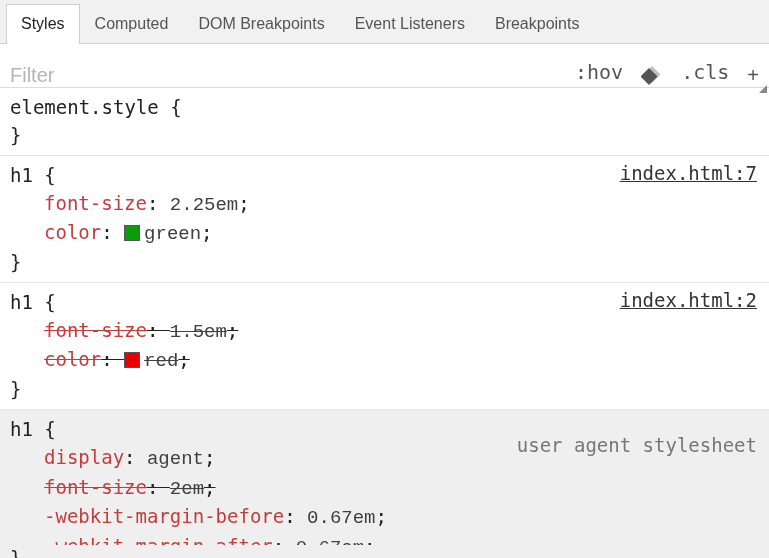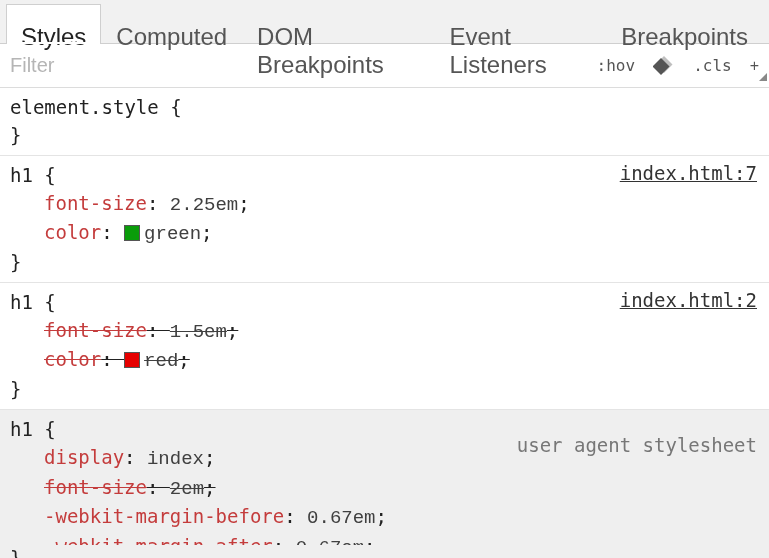--- a/index.html
+++ b/index.html
@@ -18,59 +18,59 @@
   .tabs {
     display: flex;
     align-items: stretch;
     border-bottom: 1px solid #cfcfcf;
     background: #f1f1f1;
     height: 44px;
     padding: 0 6px;
     gap: 0;
   }
   .tab {
-    padding: 18px 14px 8px;
+    padding: 10px 14px 8px;
     color: #555;
-    font-size: 24px;
+    font-size: 16px;
     cursor: default;
     border: 1px solid transparent;
     border-bottom: none;
     margin-top: 4px;
   }
   .tab.active {
     background: #fff;
     border-color: #cfcfcf;
     color: #222;
     position: relative;
   }
   .tab.active::after{
     content:"";
     position:absolute;left:0;right:0;bottom:-1px;height:2px;background:#fff;
   }
 
   
   .toolbar {
     display: flex;
-    align-items: center;
+    align-items: flex-end;
     border-bottom: 1px solid #dcdcdc;
     height: 44px;
     padding: 0 10px;
   }
   .filter-input {
     flex: 1;
     border: none;
     outline: none;
     font-size: 20px;
     color: #999;
     background: transparent;
   }
   .filter-input::placeholder { color: #b5b5b5; }
   .tb-item {
     color: #555;
-    font-size: 16px;
+    font-size: 20px;
     margin-left: 18px;
     display: flex;
     align-items: center;
     gap: 6px;
   }
   .tb-item.mono { font-family: Menlo, Consolas, monospace; }
   .diamond-icon {
     position: relative;
     width: 22px; height: 22px;
   }
@@ -164,19 +164,19 @@
     <div class="rule">
       <a class="src-link">index.html:2</a>
       <div><span class="selector">h1</span> {</div>
       <div class="decl"><span class="propname strike">font-size</span><span class="strike">: </span><span class="propval strike">1.5em</span><span class="semi strike">;</span></div>
       <div class="decl"><span class="propname strike">color</span><span class="strike">: </span><span class="propval strike"><span class="swatch" style="background:#e60000"></span>red</span><span class="semi strike">;</span></div>
       <div>}</div>
     </div>
     <div class="rule ua">
       <span class="src-label">user agent stylesheet</span>
       <div><span class="selector">h1</span> {</div>
-      <div class="decl"><span class="propname ">display</span><span class="">: </span><span class="propval ">index</span><span class="semi ">;</span></div>
+      <div class="decl"><span class="propname ">display</span><span class="">: </span><span class="propval ">agent</span><span class="semi ">;</span></div>
       <div class="decl"><span class="propname strike">font-size</span><span class="strike">: </span><span class="propval strike">2em</span><span class="semi strike">;</span></div>
       <div class="decl"><span class="propname ">-webkit-margin-before</span><span class="">: </span><span class="propval ">0.67em</span><span class="semi ">;</span></div>
       <div class="decl" style="max-height: 12px; overflow: hidden;"><span class="propname ">-webkit-margin-after</span><span class="">: </span><span class="propval ">0.67em</span><span class="semi ">;</span></div>
       <div>}</div>
     </div>
   </div>
 
 </body></html>

